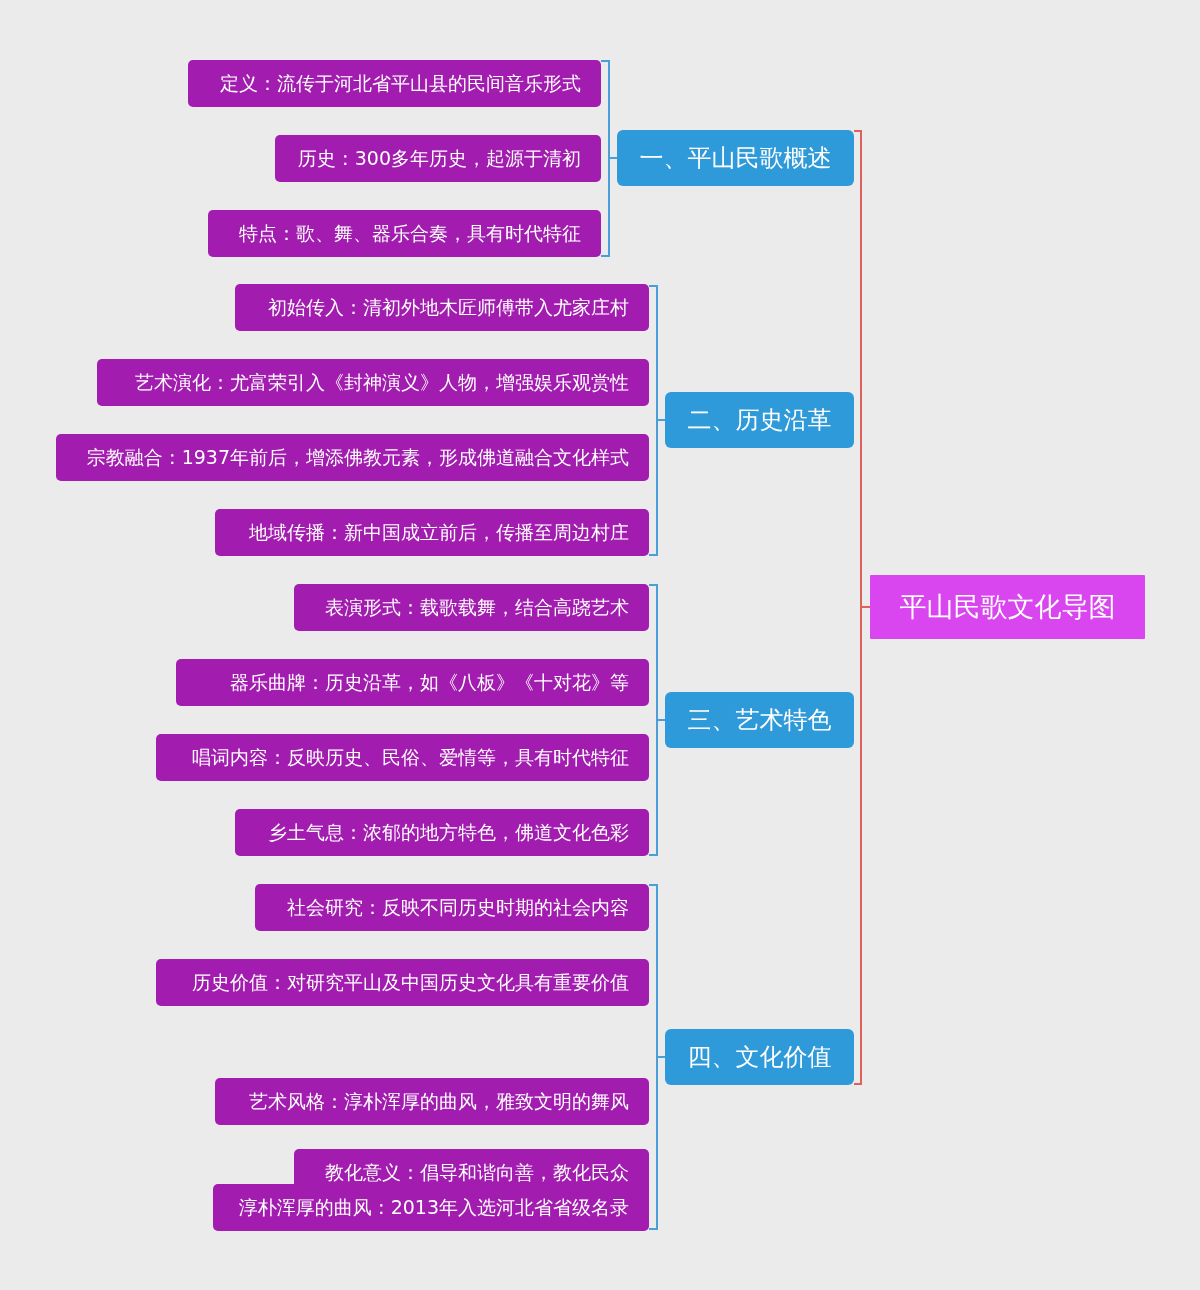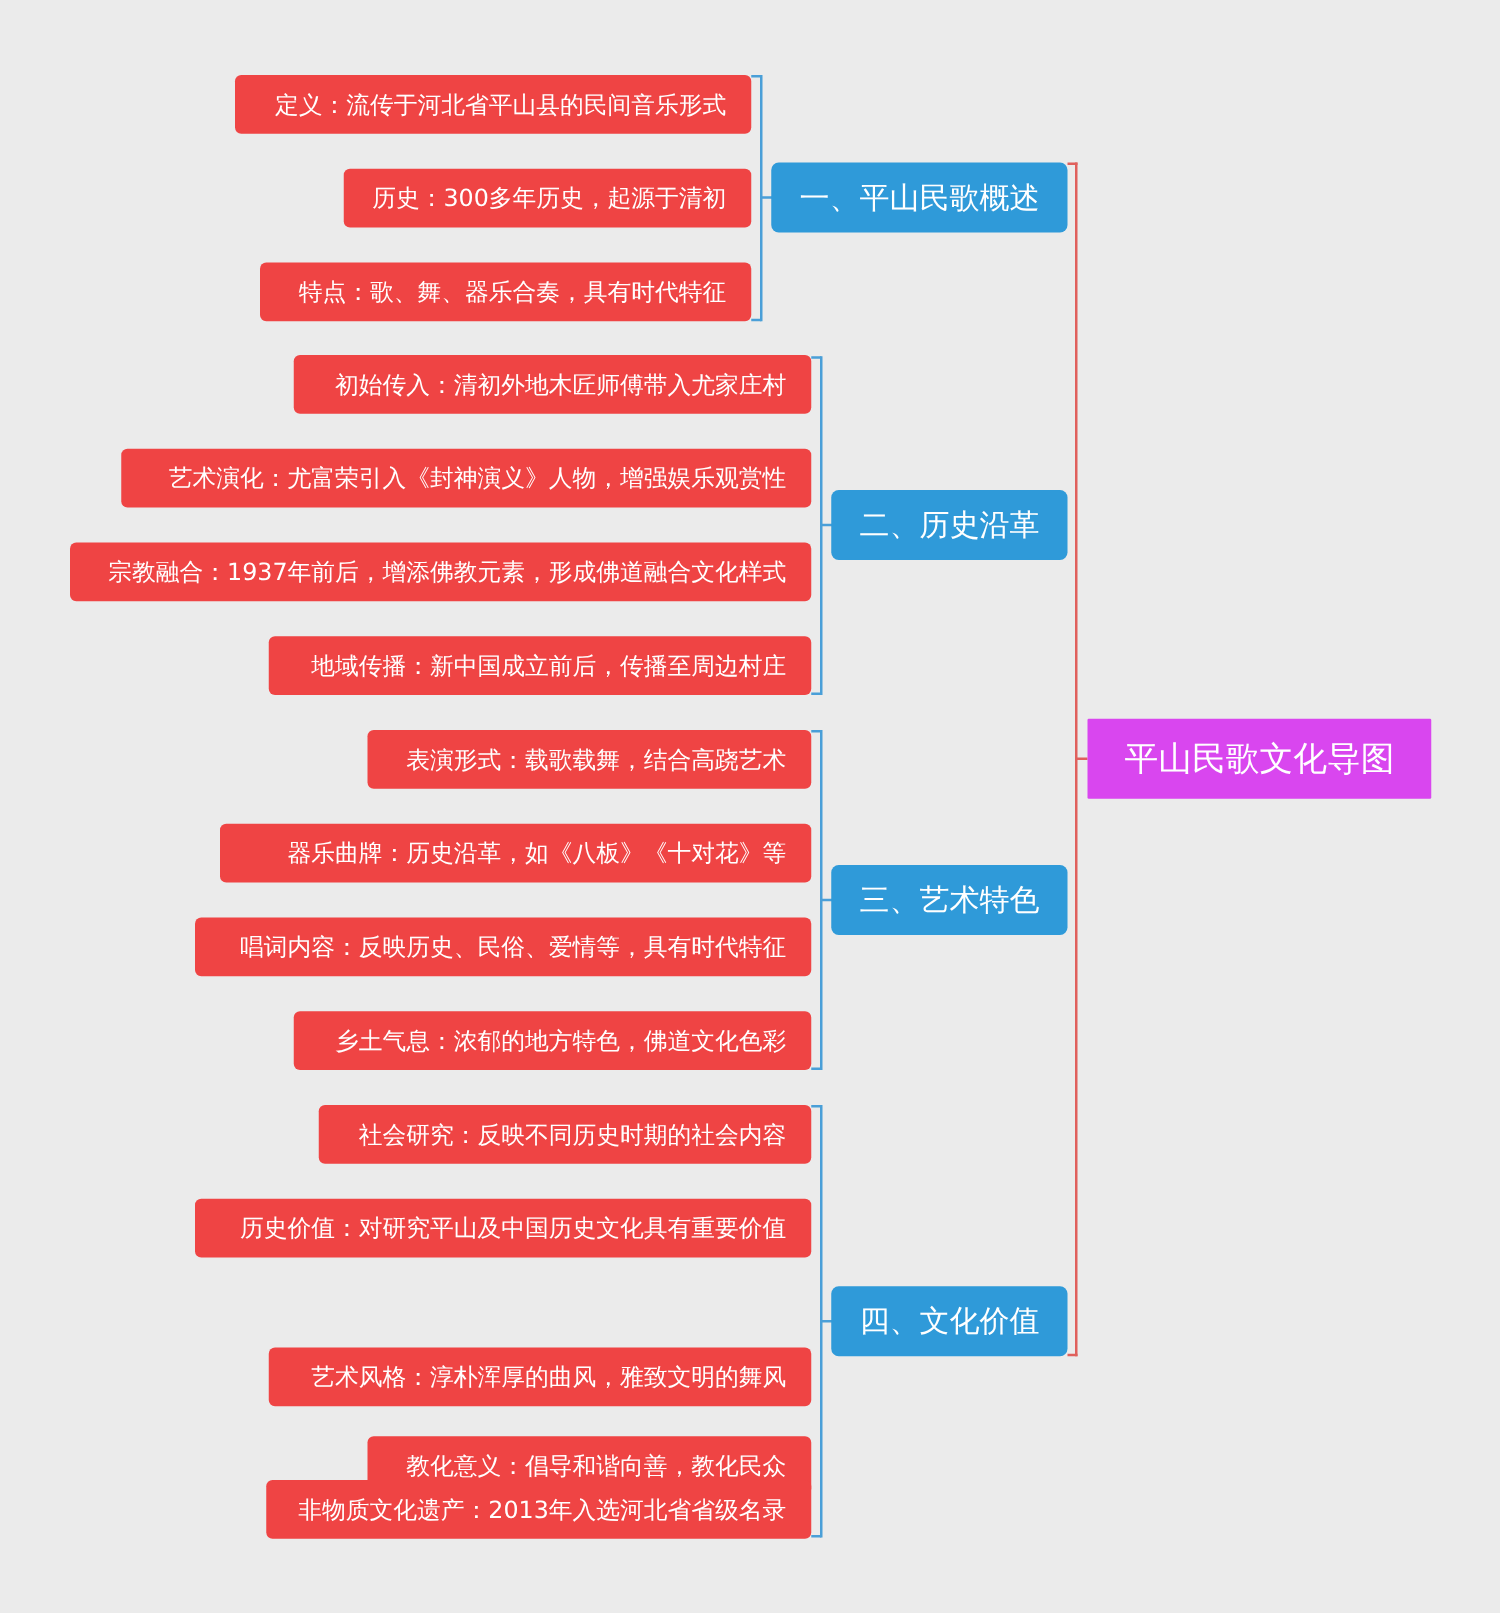--- a/index.html
+++ b/index.html
@@ -11,21 +11,21 @@
     font-family: "DejaVu Sans", "Liberation Sans", sans-serif;
   }
   .node {
     position: absolute;
     box-sizing: border-box;
     color: #ffffff;
     display: flex; align-items: center; justify-content: flex-end;
     white-space: nowrap;
   }
   .leaf {
-    background: #ef4444;
+    background: #a21caf;
     border-radius: 5px;
     height: 47px;
     font-size: 19px;
     padding-right: 20px;
     padding-left: 12px;
   }
   .branch {
     background: #2f9ad9;
     border-radius: 6px;
     height: 56px;
@@ -130,14 +130,14 @@
 <div class="node leaf" style="left:156px; top:959px; width:493px;">
   <span>历史价值：对研究平山及中国历史文化具有重要价值</span>
 </div>
 <div class="node leaf" style="left:215px; top:1034px; width:434px;margin-top:44px;">
   <span>艺术风格：淳朴浑厚的曲风，雅致文明的舞风</span>
 </div>
 <div class="node leaf" style="left:294px; top:1109px; width:355px;margin-top:40px;">
   <span>教化意义：倡导和谐向善，教化民众</span>
 </div>
 <div class="node leaf" style="left:213px; top:1184px; width:436px;">
-  <span>非物质文化遗产：2013年入选河北省省级名录</span>
+  <span>淳朴浑厚的曲风：2013年入选河北省省级名录</span>
 </div>
 
 </body></html>

